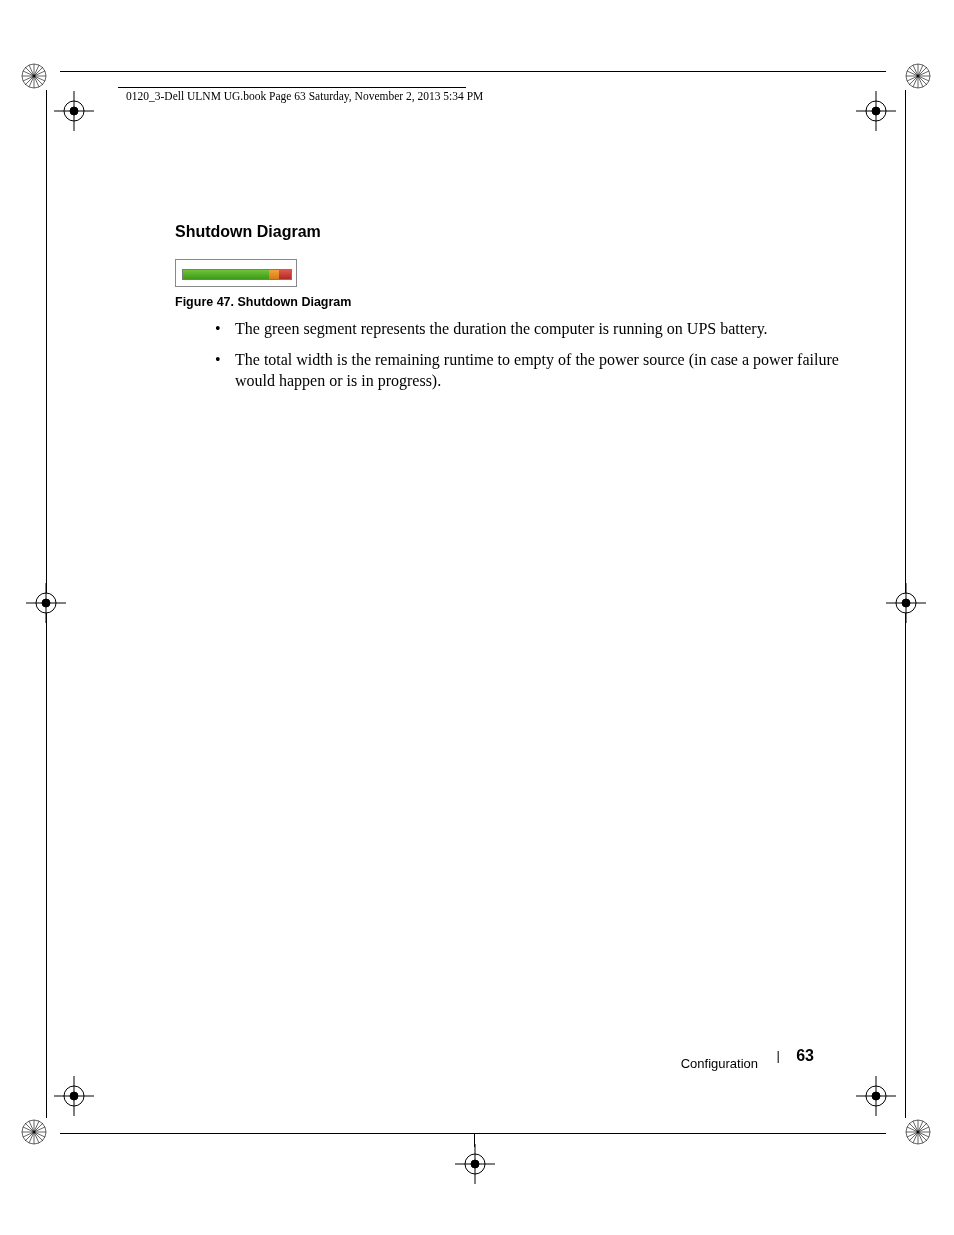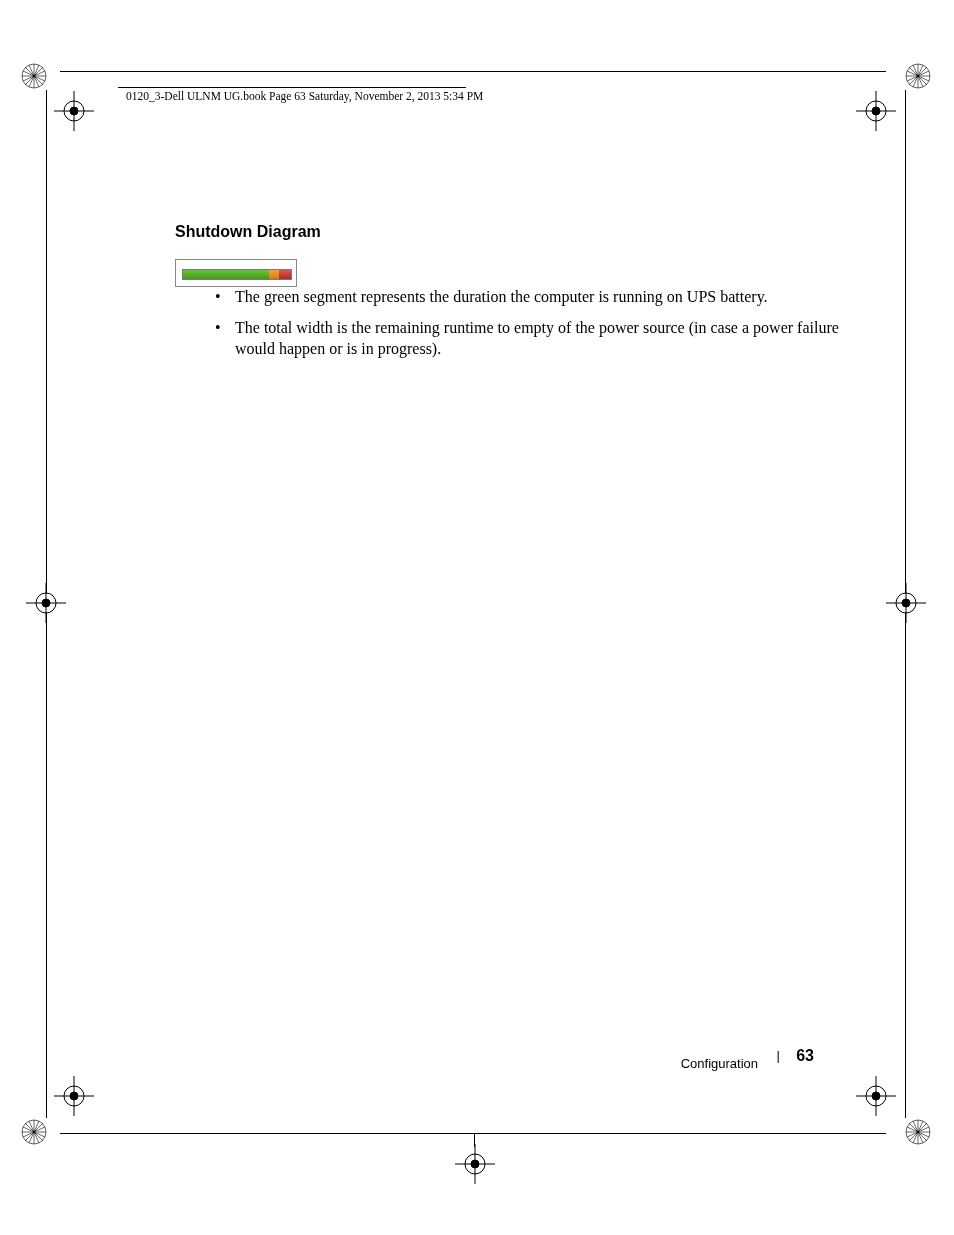--- a/index.html
+++ b/index.html
@@ -300,20 +300,21 @@
 
 
     <div class="fig-box">
       <div class="fig-bar">
         <div class="seg-green"></div>
         <div class="seg-orange"></div>
         <div class="seg-red"></div>
       </div>
     </div>
 
+    <p class="fig-caption">Figure 47.  Shutdown Diagram</p>
 
     <ul class="bullets">
       <li>The green segment represents the duration the computer is running on UPS battery.</li>
       <li>The total width is the remaining runtime to empty of the power source (in case a power failure would happen or is in progress).</li>
     </ul>
 
   </div>
 
   <div class="footer">
     <span class="sect">Configuration</span>

